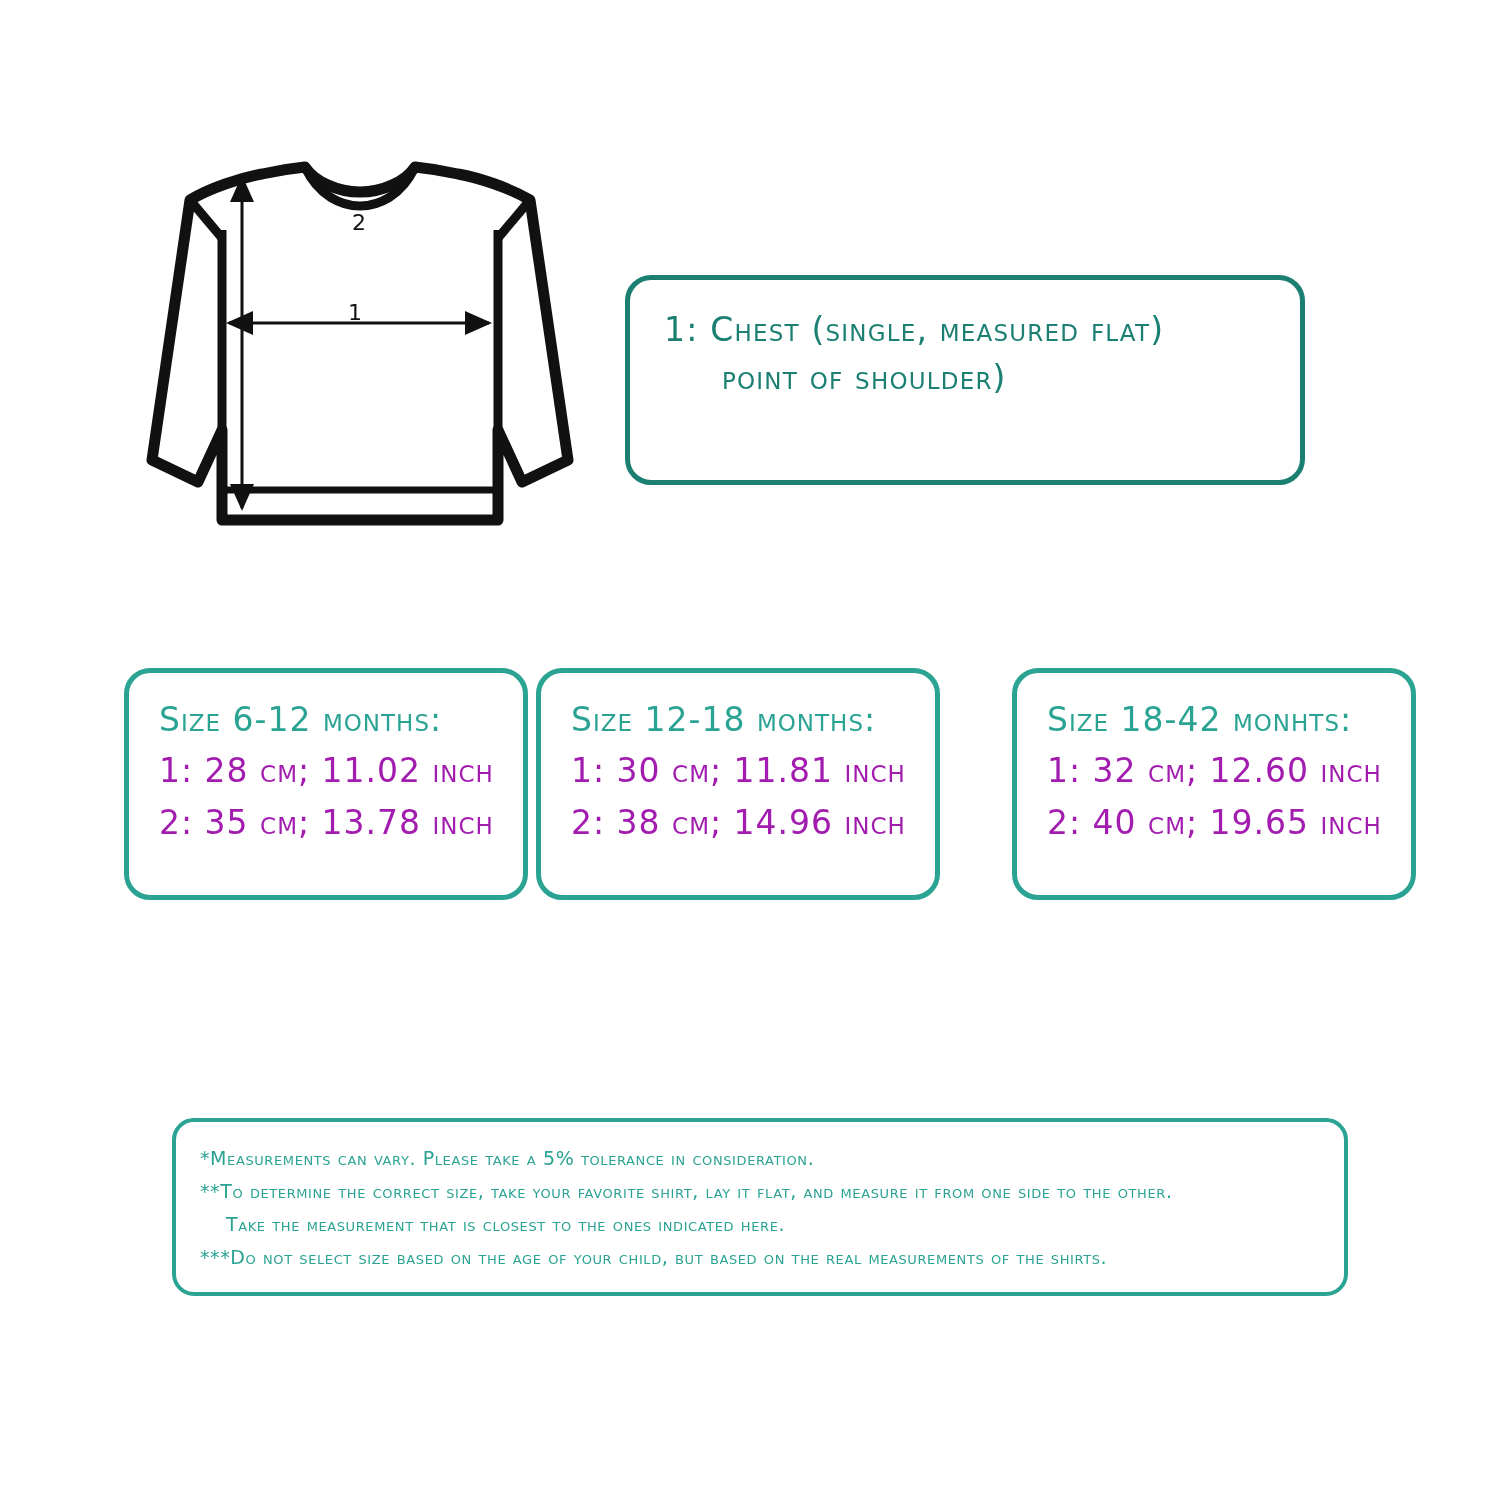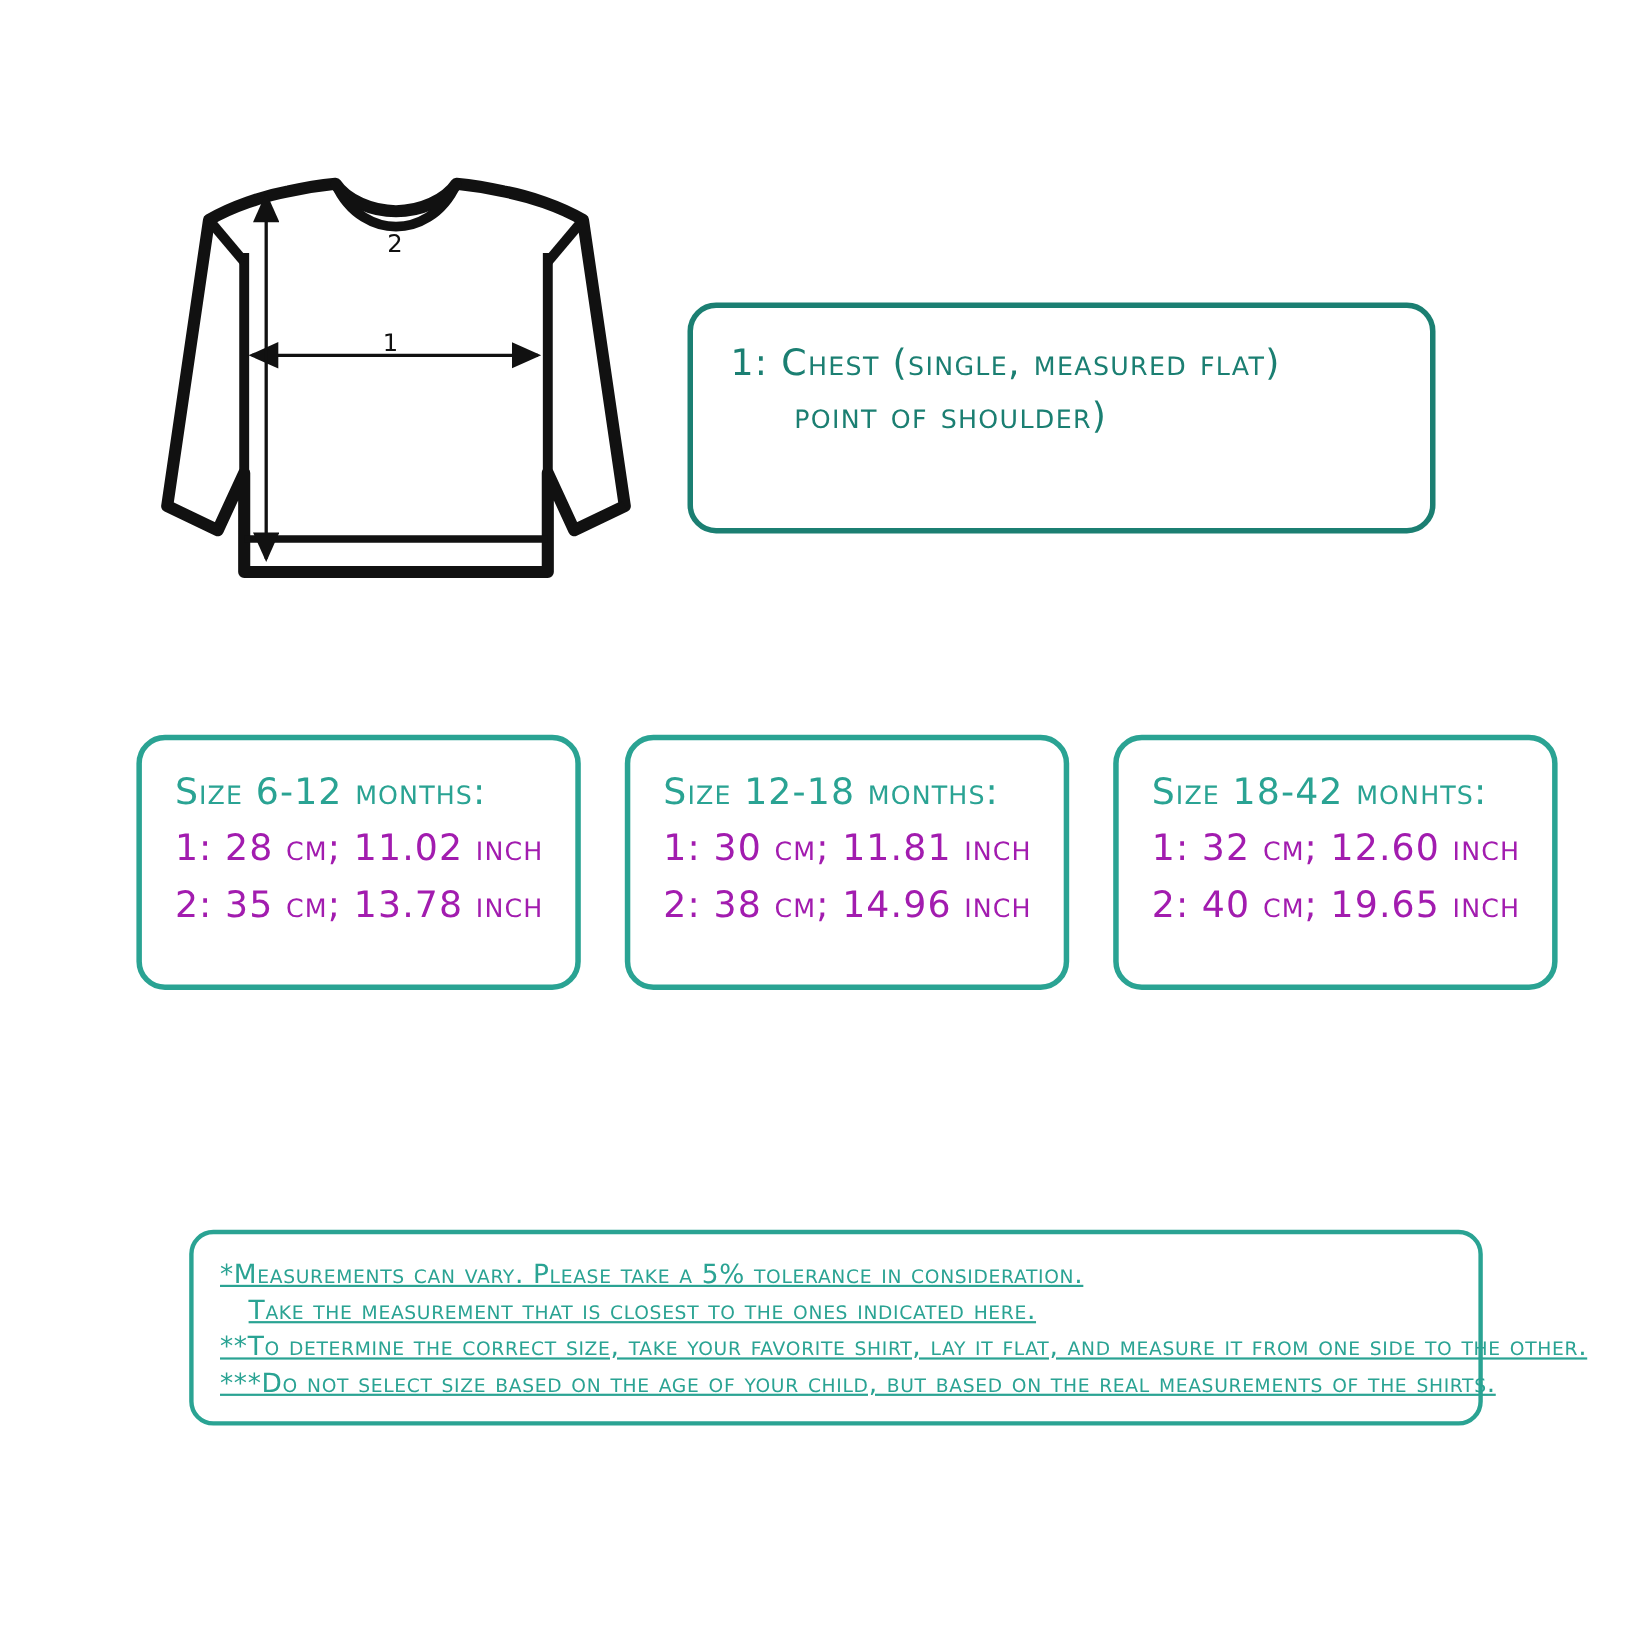--- a/index.html
+++ b/index.html
@@ -53,21 +53,21 @@
     position: absolute;
     top: 668px;
     width: 404px;
     height: 232px;
     border: 5px solid #2aa393;
     border-radius: 26px;
     box-sizing: border-box;
     padding: 22px 0 0 30px;
   }
   #size-box-0 { left: 124px; }
-  #size-box-1 { left: 568px; }
+  #size-box-1 { left: 536px; }
   #size-box-2 { left: 1012px; }
 
   .size-title {
     color: #2aa393;
     font-size: 33px;
     letter-spacing: 1px;
     font-variant: small-caps;
     line-height: 50px;
     white-space: nowrap;
   }
@@ -87,26 +87,25 @@
     top: 1118px;
     width: 1176px;
     height: 178px;
     border: 4px solid #2aa393;
     border-radius: 22px;
     box-sizing: border-box;
     padding: 20px 24px 0 24px;
   }
   .note-line {
     color: #2aa393;
-    font-size: 24px;
+    font-size: 19px;
     letter-spacing: 0.6px;
     line-height: 33px;
     font-variant: small-caps;
     white-space: nowrap;
-    text-decoration: underline;
   }
   .note-line.indent {
     padding-left: 26px;
   }
 
   
   .dim-label {
     position: absolute;
     color: #111;
     font-size: 22px;
@@ -183,16 +182,16 @@
 </div>
 
 <div class="size-box" id="size-box-2">
   <div class="size-title">Size 18-42 monhts:</div>
   <div class="size-row">1: 32 cm; 12.60 inch</div>
   <div class="size-row">2: 40 cm; 19.65 inch</div>
 </div>
 
 <div id="notes-box">
   <div class="note-line">*Measurements can vary. Please take a 5% tolerance in consideration.</div>
+  <div class="note-line">**To determine the correct size, take your favorite shirt, lay it flat, and measure it from one side to the other.</div>
   <div class="note-line indent">Take the measurement that is closest to the ones indicated here.</div>
-  <div class="note-line">**To determine the correct size, take your favorite shirt, lay it flat, and measure it from one side to the other.</div>
   <div class="note-line">***Do not select size based on the age of your child, but based on the real measurements of the shirts.</div>
 </div>
 
 </body></html>

